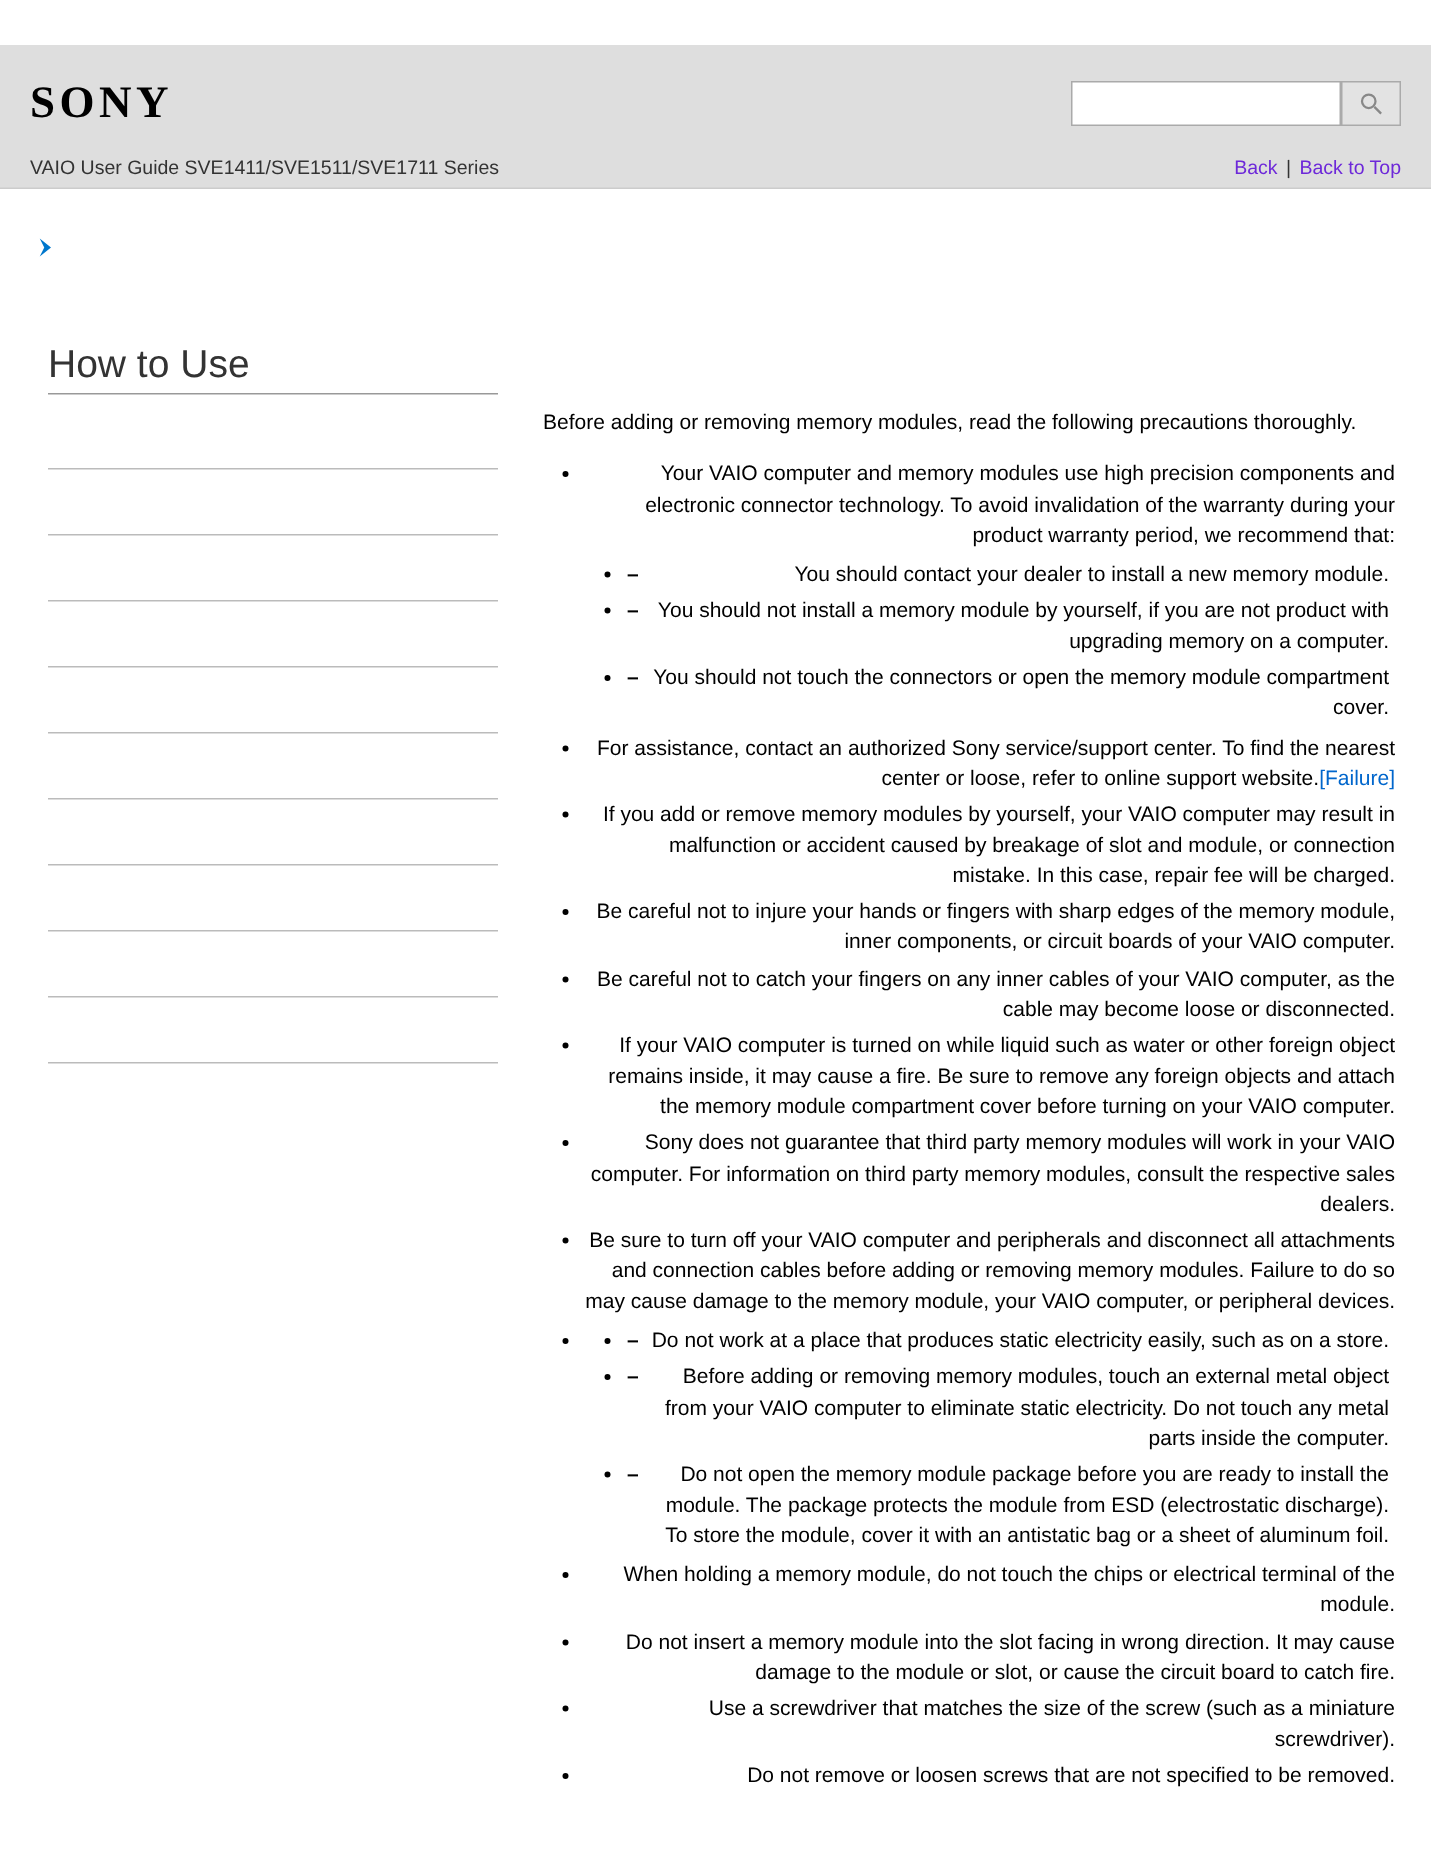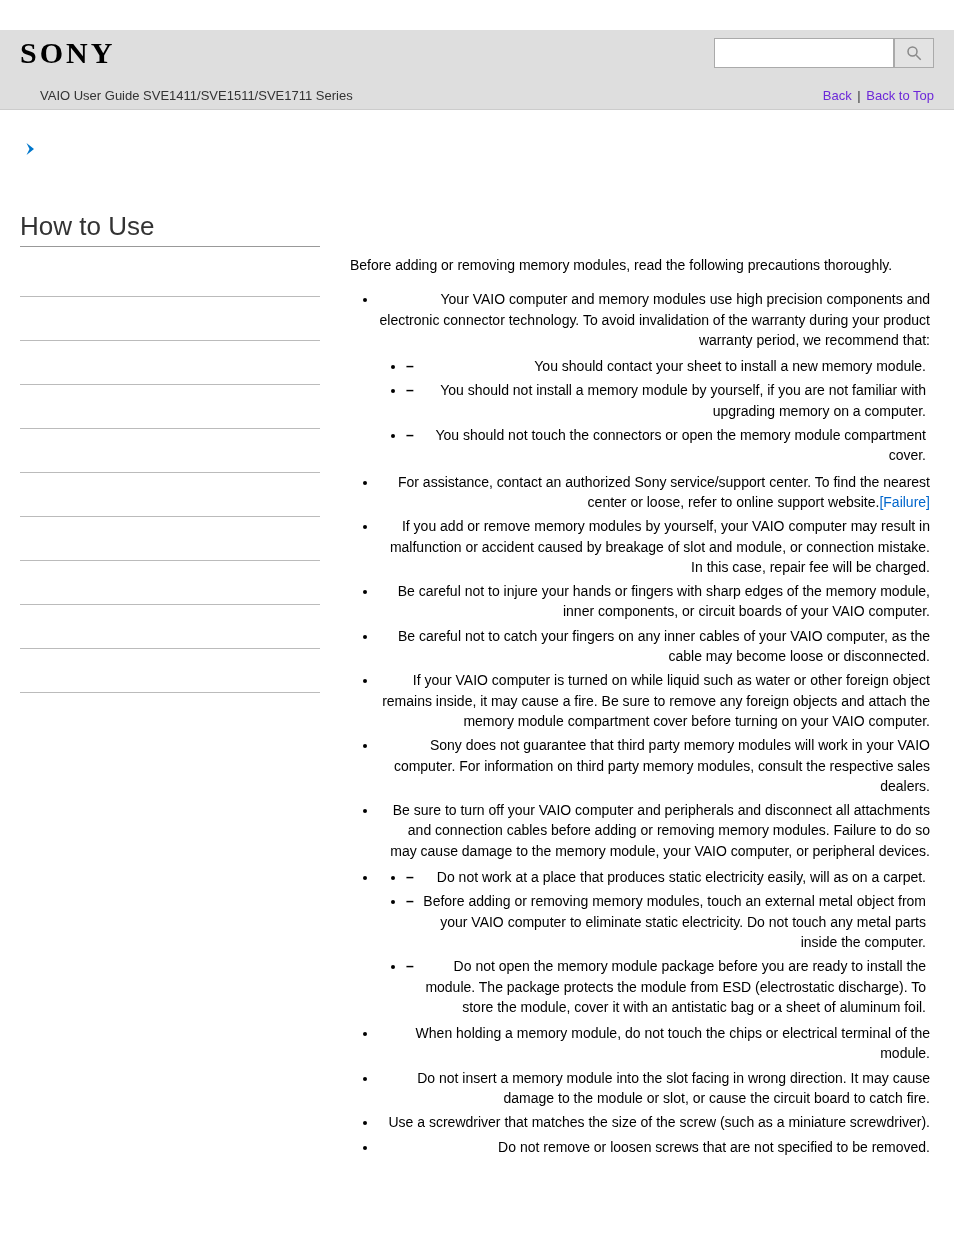--- a/index.html
+++ b/index.html
@@ -12,21 +12,21 @@
   }
   .page {
     width: 954px;
     margin: 0 auto;
     background: #fff;
     padding-bottom: 40px;
   }
   .header-bar {
     background: #dedede;
     border-bottom: 1px solid #ccc;
-    padding: 6px 20px 6px 20px;
+    padding: 22px 20px 6px 20px;
     margin-top: 30px;
   }
   .header-top {
     display: flex;
     justify-content: space-between;
     align-items: center;
   }
   .logo {
     font-family: "Times New Roman", serif;
     font-weight: bold;
@@ -56,37 +56,37 @@
     cursor: pointer;
   }
   .search-icon-svg { width: 18px; height: 18px; }
   .header-sub {
     display: flex;
     justify-content: space-between;
     align-items: center;
     margin-top: 18px;
     font-size: 13px;
     color: #333;
-    margin-left: 20px;
   }
   .nav-links a { color: #6d28d9; text-decoration: none; }
   .nav-sep { color: #333; margin: 0 2px; }
   .arrow-icon {
     margin: 30px 0 10px 22px;
     width: 18px; height: 18px;
   }
   .content-wrap {
     display: flex;
     padding: 0 20px;
     gap: 30px;
   }
   .sidebar {
     width: 300px;
     flex-shrink: 0;
     padding-top: 40px;
+    margin-left: 12px;
   }
   .sidebar-title {
     font-size: 26px;
     font-weight: normal;
     color: #333;
     margin: 0 0 6px 0;
     padding-bottom: 4px;
     border-bottom: 1px solid #999;
   }
   .sidebar-row {
@@ -174,33 +174,33 @@
           <div class="sidebar-row"></div>
           <div class="sidebar-row"></div>
           <div class="sidebar-row"></div>
         </div>
     </div>
 
     <div class="main">
       <p>Before adding or removing memory modules, read the following precautions thoroughly.</p>
       <ul id="bullet-list">
           <li><span>Your VAIO computer and memory modules use high precision components and electronic connector technology. To avoid invalidation of the warranty during your product warranty period, we recommend that:</span><ul class="sub-list">
-              <li>You should contact your sheet to install a new memory module.</li>
-              <li>You should not install a memory module by yourself, if you are not familiar with upgrading memory on a computer.</li>
+              <li>You should contact your dealer to install a new memory module.</li>
+              <li>You should not install a memory module by yourself, if you are not product with upgrading memory on a computer.</li>
               <li>You should not touch the connectors or open the memory module compartment cover.</li>
             </ul></li>
           <li><span>For assistance, contact an authorized Sony service/support center. To find the nearest center or loose, refer to online support website.</span><a href="#" class="inline-link">[Failure]</a></li>
           <li><span>If you add or remove memory modules by yourself, your VAIO computer may result in malfunction or accident caused by breakage of slot and module, or connection mistake. In this case, repair fee will be charged.</span></li>
           <li><span>Be careful not to injure your hands or fingers with sharp edges of the memory module, inner components, or circuit boards of your VAIO computer.</span></li>
           <li><span>Be careful not to catch your fingers on any inner cables of your VAIO computer, as the cable may become loose or disconnected.</span></li>
           <li><span>If your VAIO computer is turned on while liquid such as water or other foreign object remains inside, it may cause a fire. Be sure to remove any foreign objects and attach the memory module compartment cover before turning on your VAIO computer.</span></li>
           <li><span>Sony does not guarantee that third party memory modules will work in your VAIO computer. For information on third party memory modules, consult the respective sales dealers.</span></li>
           <li><span>Be sure to turn off your VAIO computer and peripherals and disconnect all attachments and connection cables before adding or removing memory modules. Failure to do so may cause damage to the memory module, your VAIO computer, or peripheral devices.</span></li>
           <li><ul class="sub-list">
-              <li>Do not work at a place that produces static electricity easily, will as on a carpet.</li>
+              <li>Do not work at a place that produces static electricity easily, such as on a store.</li>
               <li>Before adding or removing memory modules, touch an external metal object from your VAIO computer to eliminate static electricity. Do not touch any metal parts inside the computer.</li>
               <li>Do not open the memory module package before you are ready to install the module. The package protects the module from ESD (electrostatic discharge). To store the module, cover it with an antistatic bag or a sheet of aluminum foil.</li>
             </ul></li>
           <li><span>When holding a memory module, do not touch the chips or electrical terminal of the module.</span></li>
           <li><span>Do not insert a memory module into the slot facing in wrong direction. It may cause damage to the module or slot, or cause the circuit board to catch fire.</span></li>
           <li><span>Use a screwdriver that matches the size of the screw (such as a miniature screwdriver).</span></li>
           <li><span>Do not remove or loosen screws that are not specified to be removed.</span></li>
         </ul>
 
     </div>

